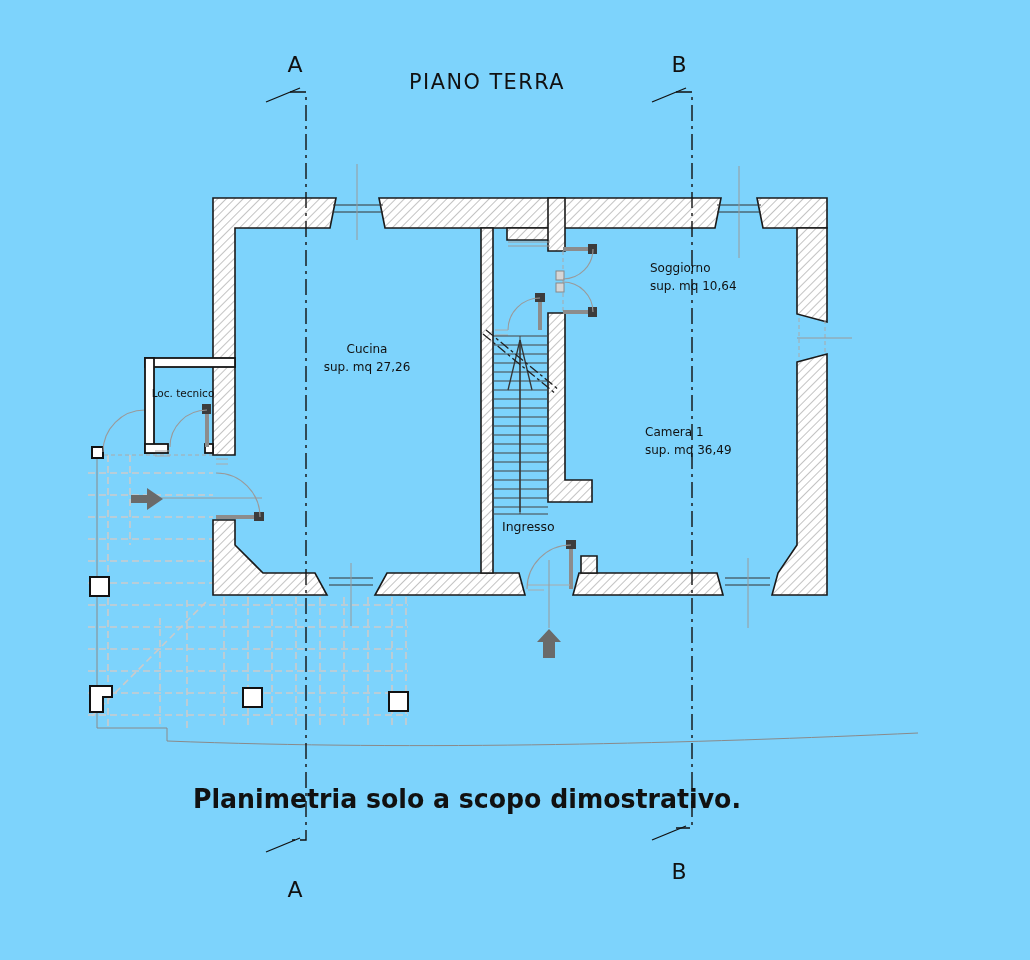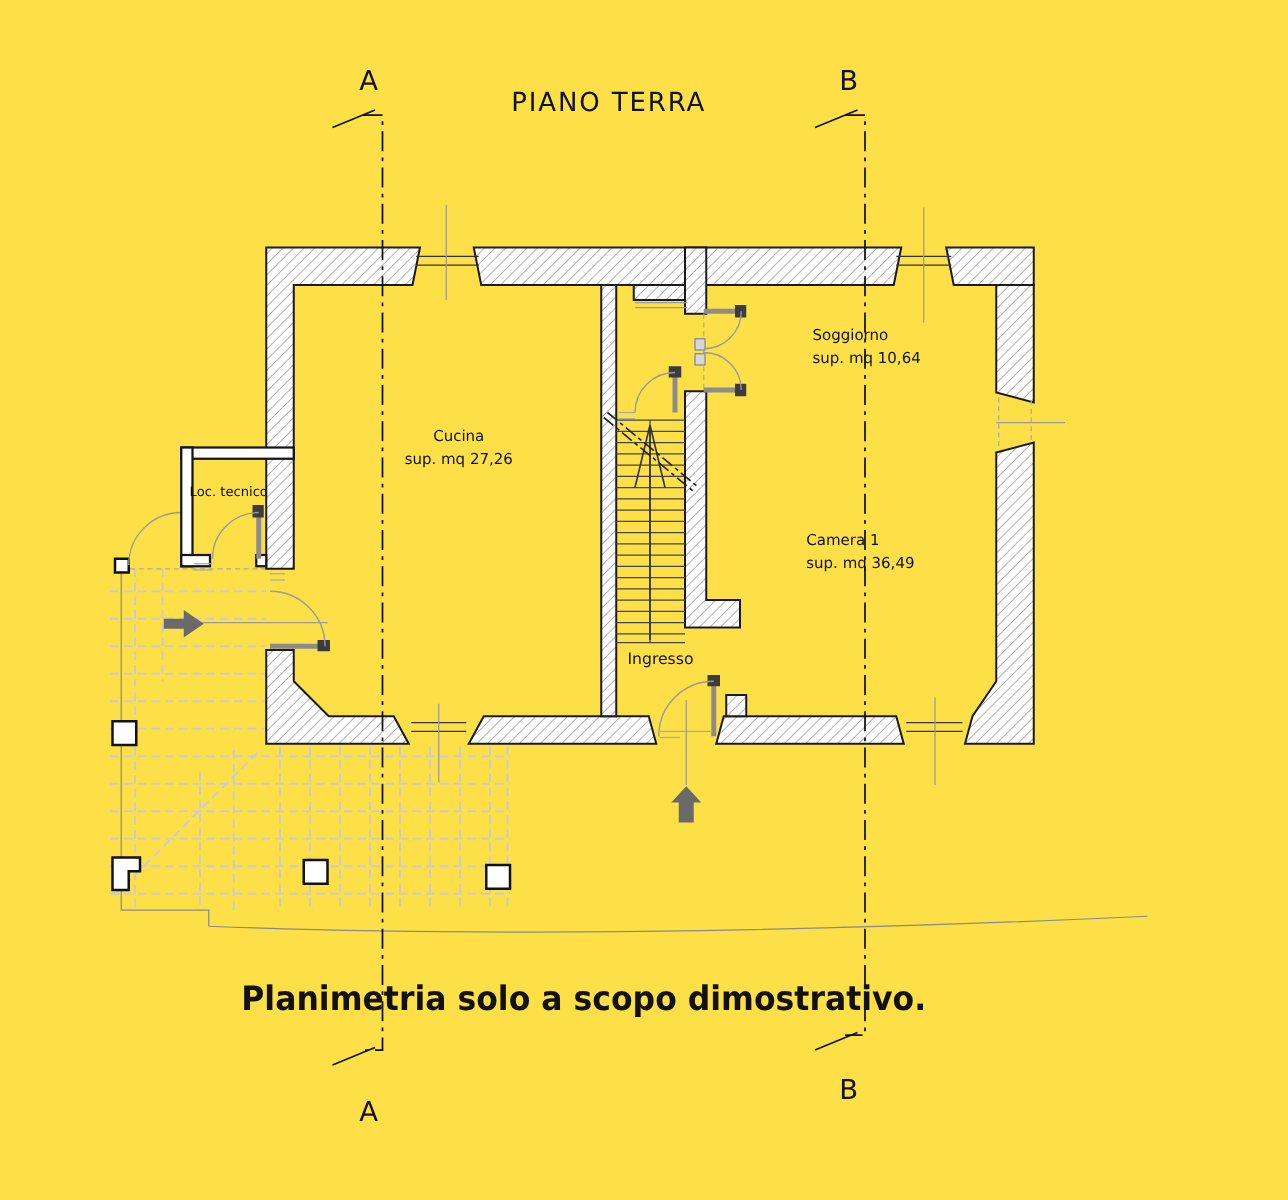--- a/index.html
+++ b/index.html
@@ -1,16 +1,16 @@
 <!DOCTYPE html>
 <html><head>
 <meta charset="utf-8">
 <style>
   html,body{margin:0;padding:0;background:#ffffff;}
-  .page{width:1030px;height:960px;position:relative;background:#fde047;overflow:hidden;}
+  .page{width:1030px;height:960px;position:relative;background:#7dd3fc;overflow:hidden;}
   svg{display:block;}
   text{font-family:"DejaVu Sans","Liberation Sans",sans-serif;fill:#111;}
   .room-name{font-size:12px;}
   .room-area{font-size:12px;}
   .small-label{font-size:10.5px;}
   .ingresso-label{font-size:12.5px;}
   .title-text{font-size:21px;letter-spacing:1.5px;}
   .caption-text{font-size:27px;font-weight:bold;}
   .section-letter{font-size:22px;}
   .wall{fill:url(#hatch);stroke:#1a1a1a;stroke-width:1.6;stroke-linejoin:miter;}

